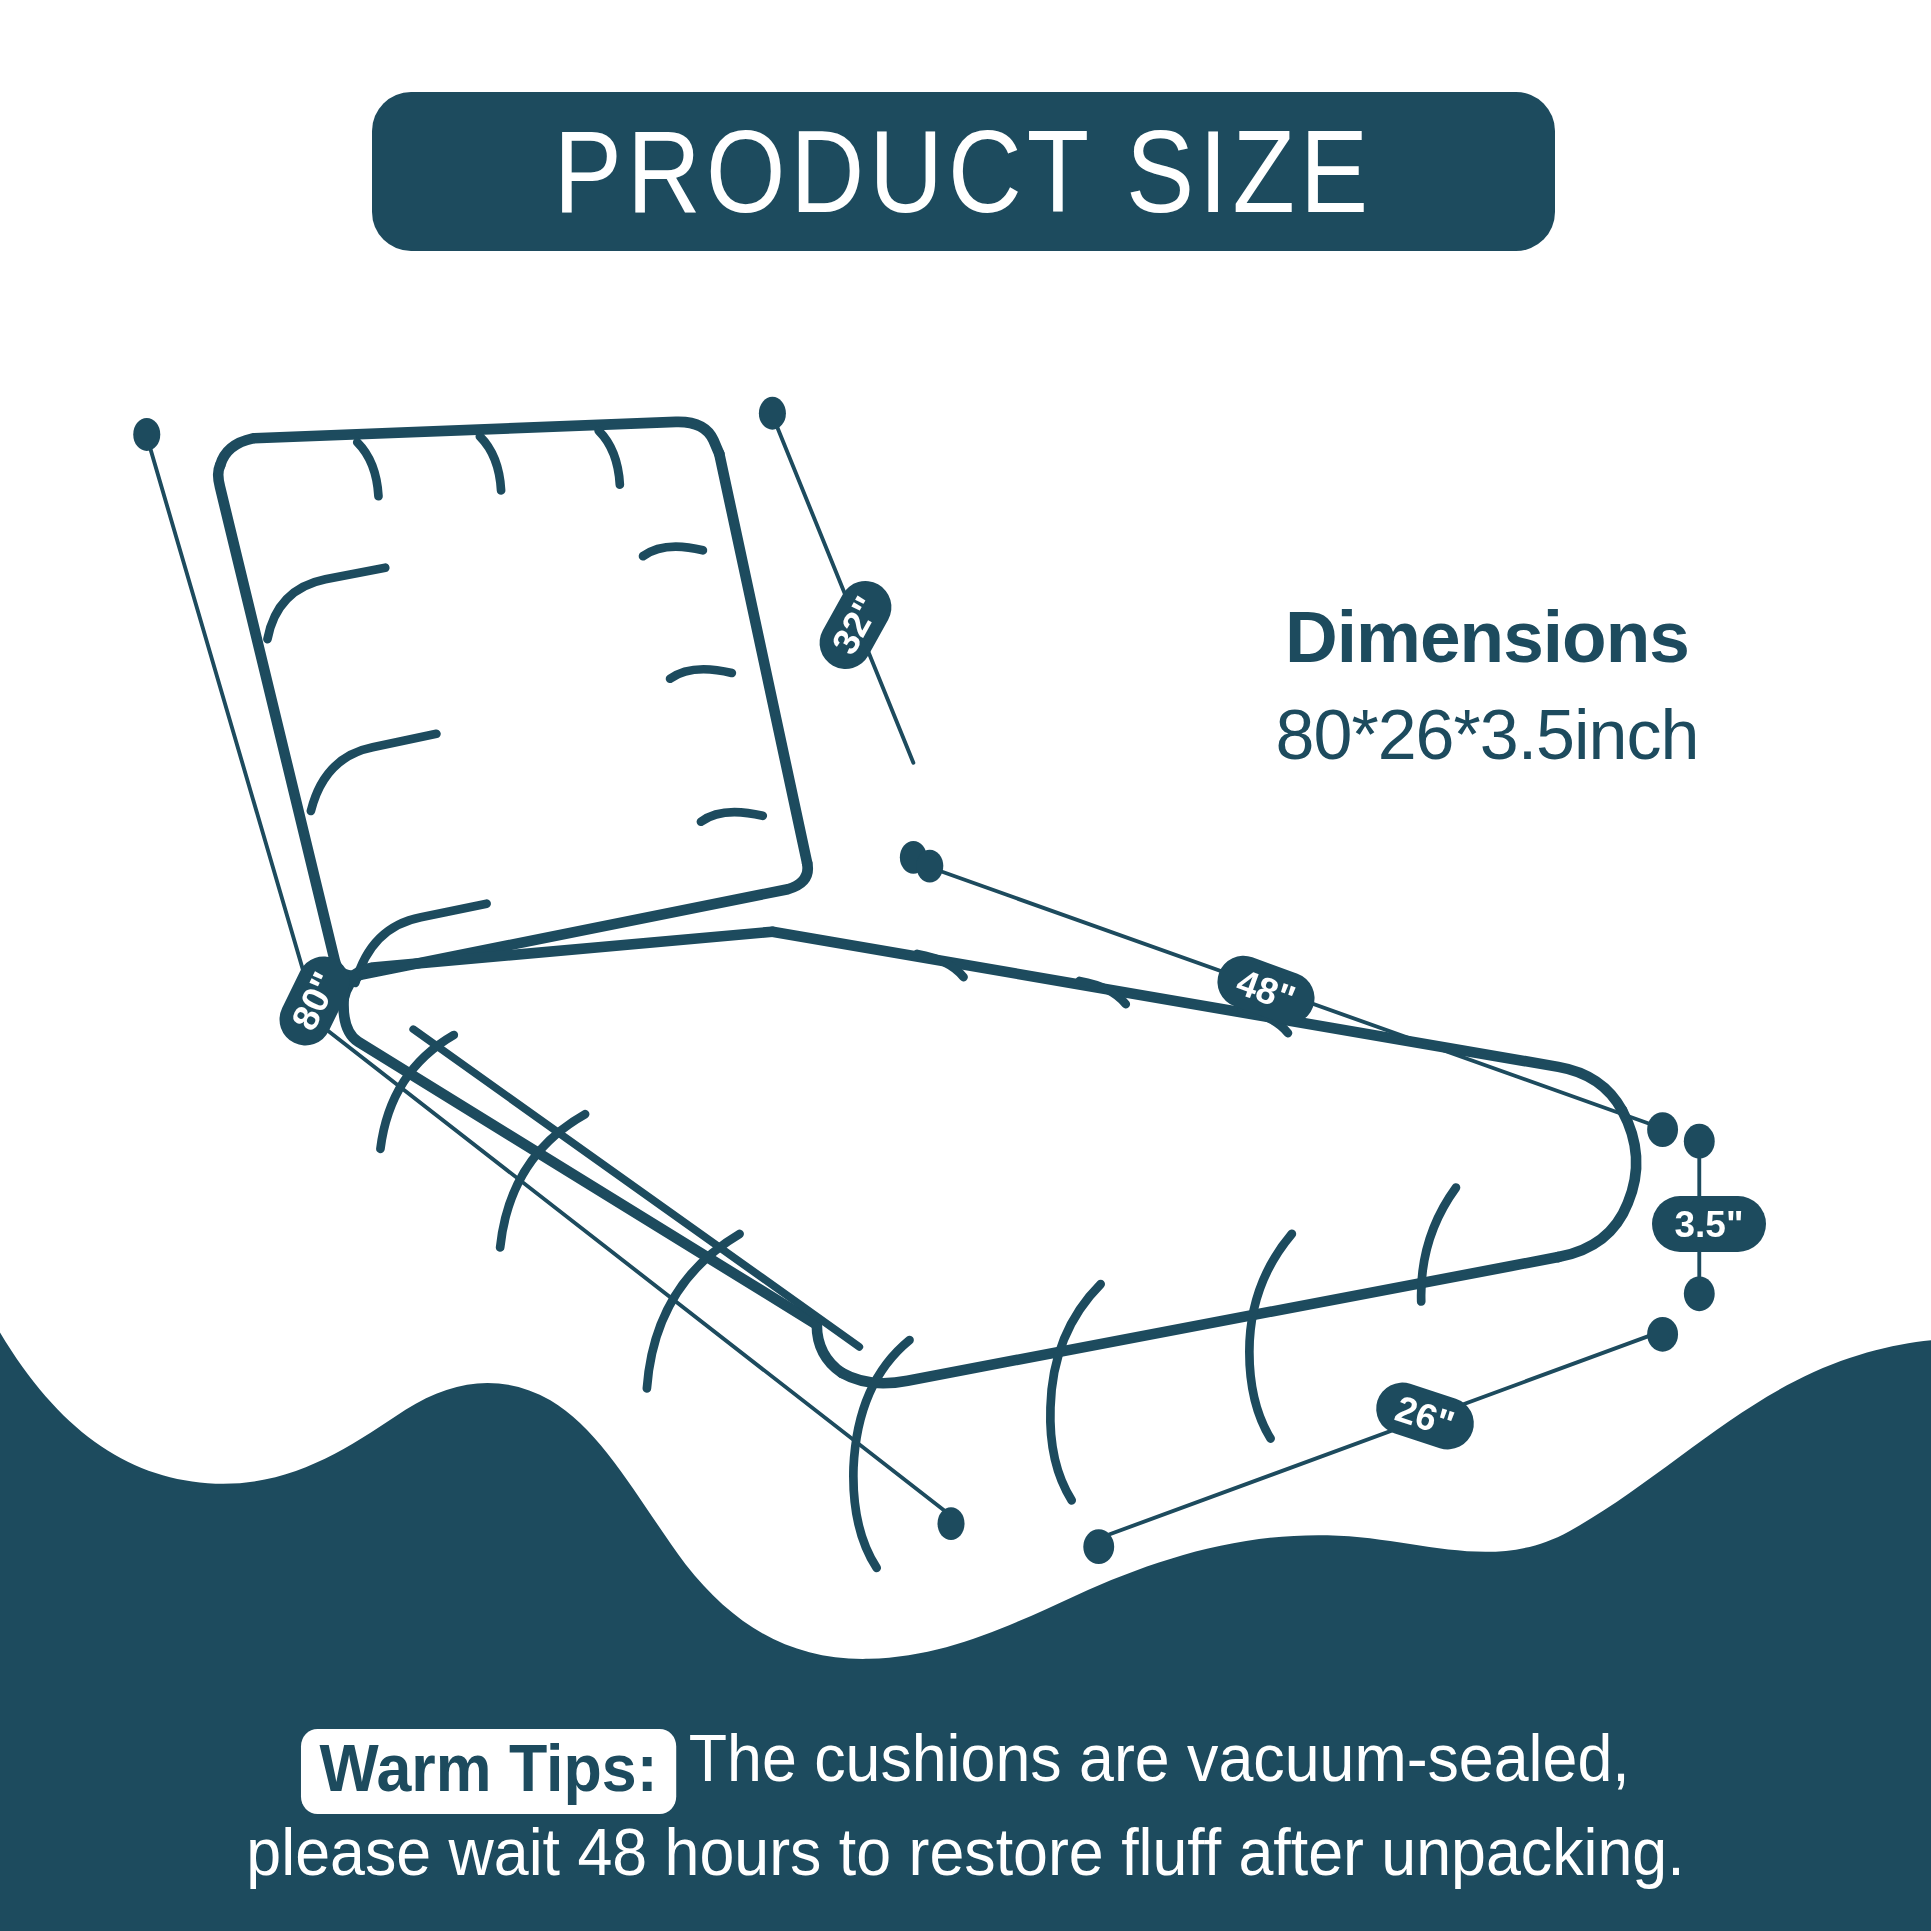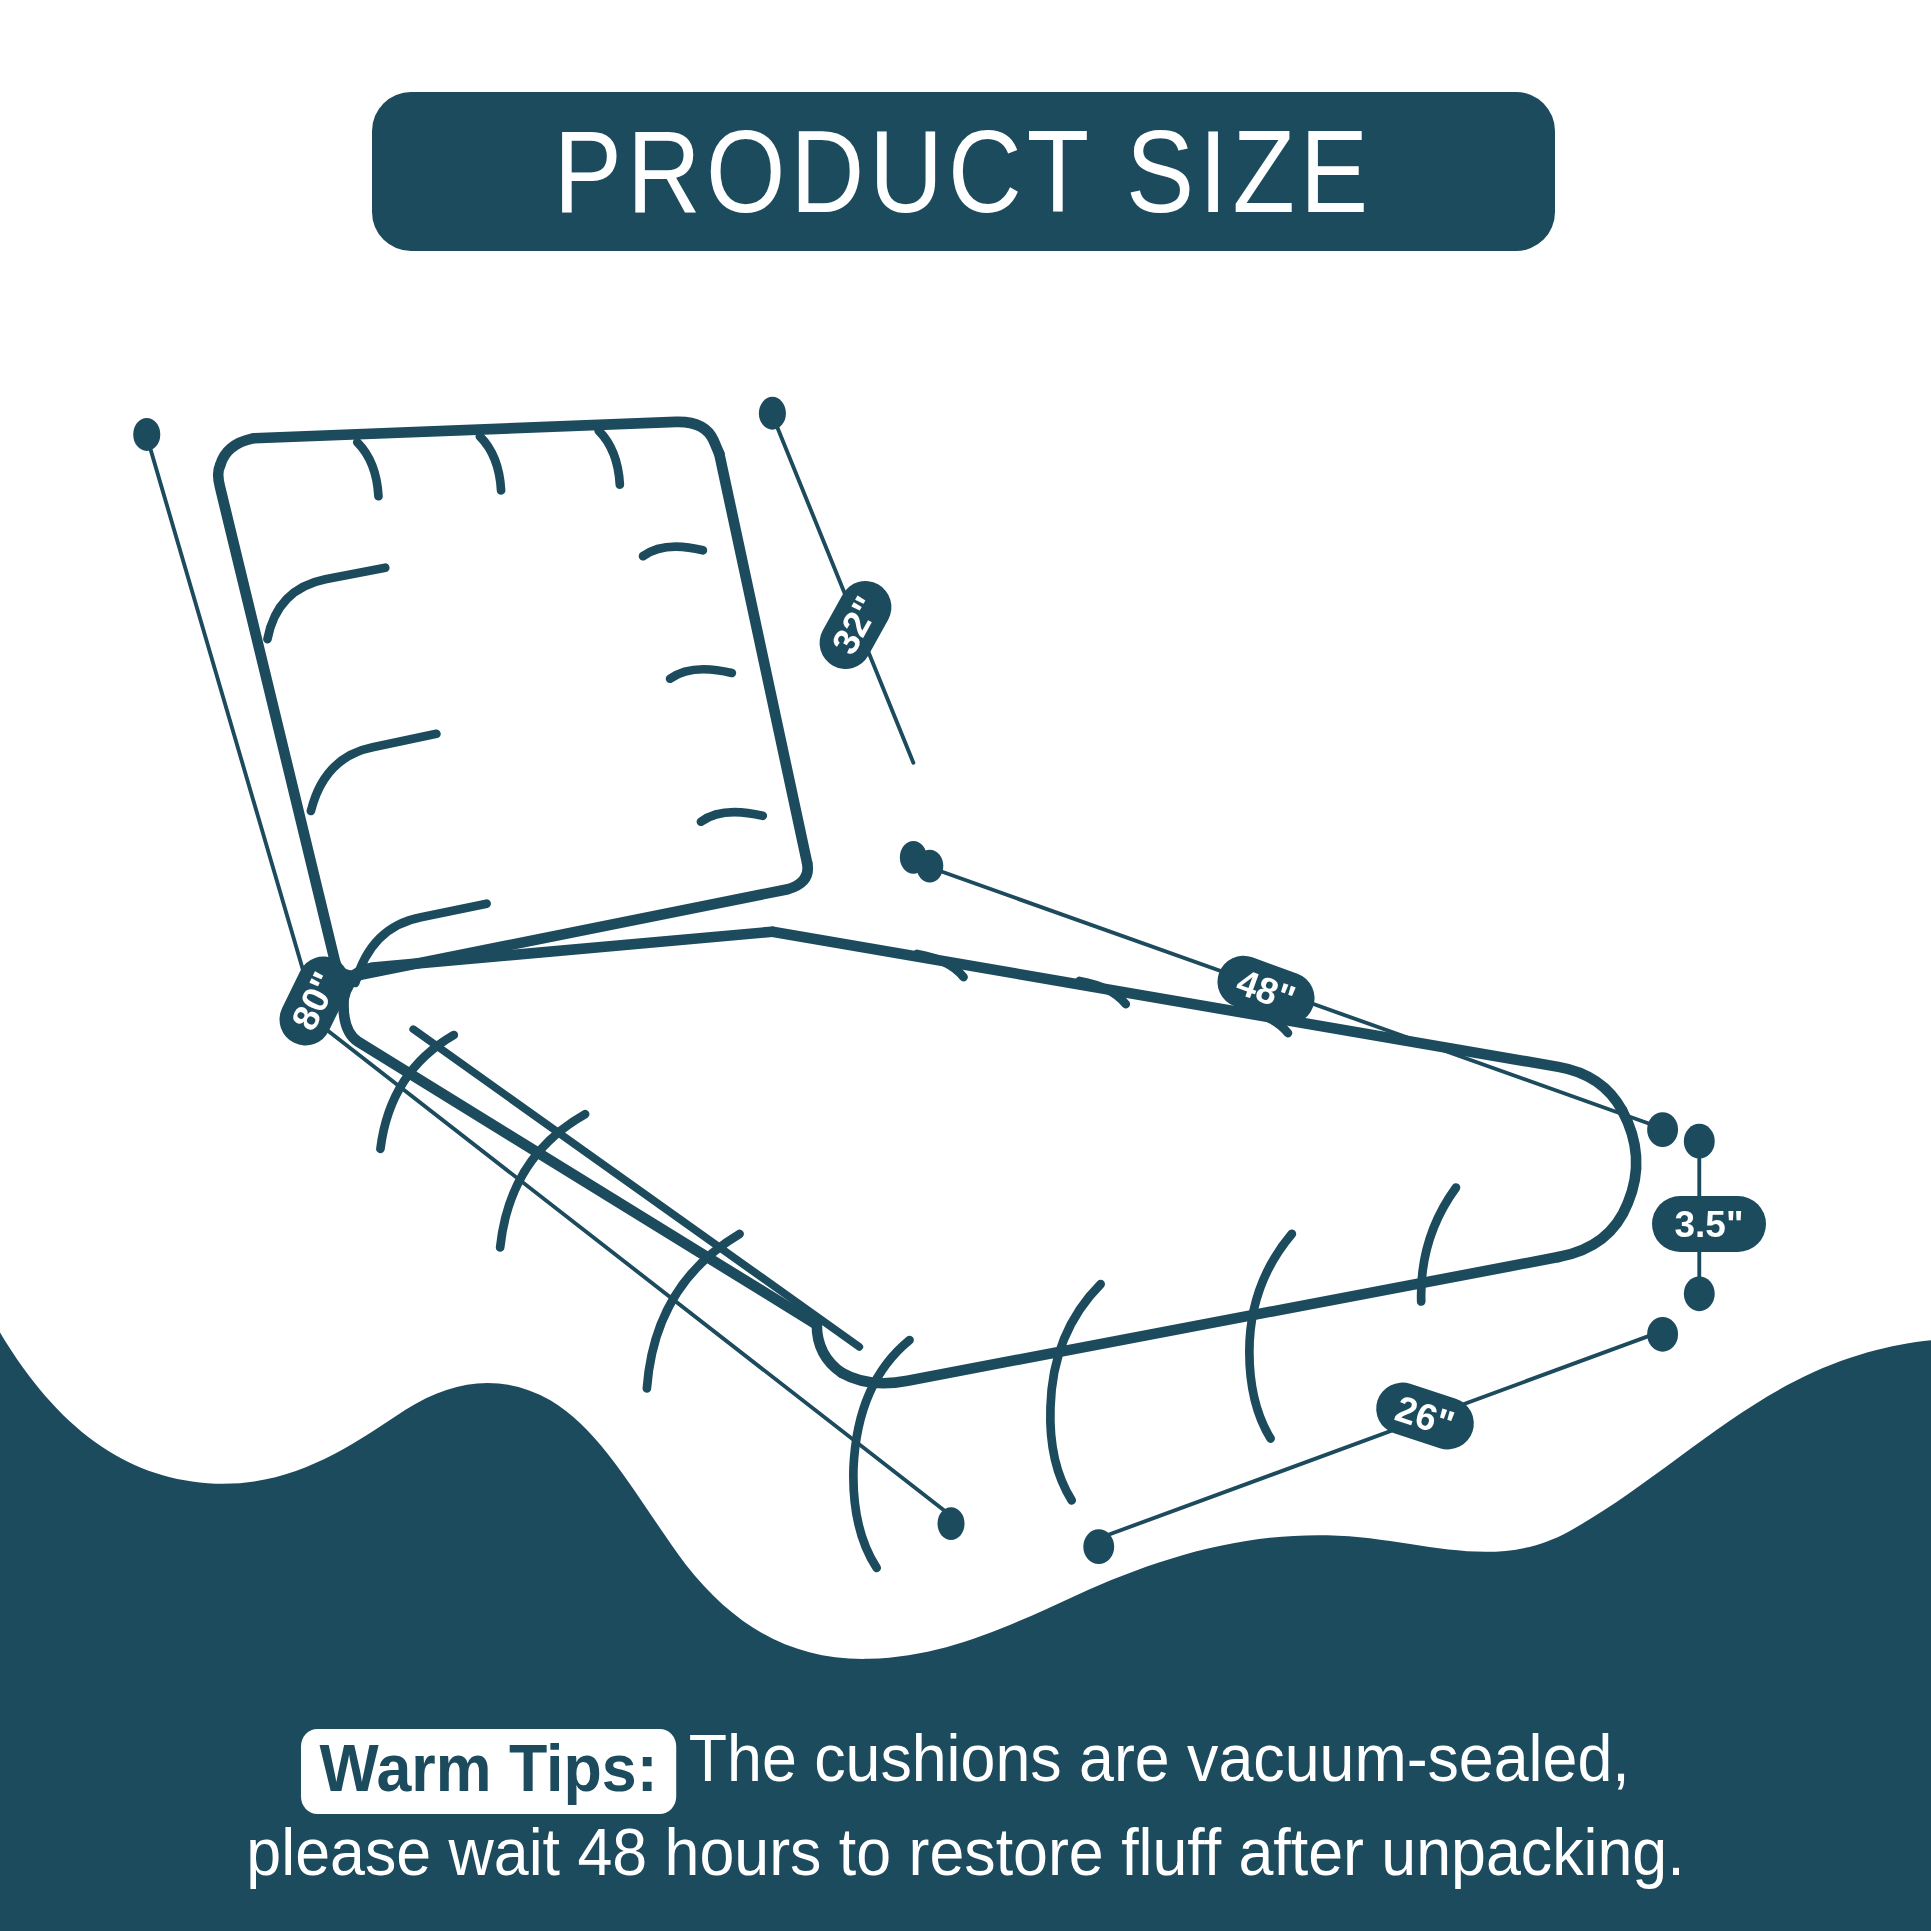--- a/index.html
+++ b/index.html
@@ -269,20 +269,24 @@
 
     </g>
   </svg>
 
   <div class="pill" id="pill-32">32"</div>
   <div class="pill" id="pill-80">80"</div>
   <div class="pill" id="pill-48">48"</div>
   <div class="pill" id="pill-26">26"</div>
   <div class="pill" id="pill-35">3.5"</div>
 
+  <div id="dimensions-block">
+    <div id="dimensions-heading">Dimensions</div>
+    <div id="dimensions-value">80*26*3.5inch</div>
+  </div>
 
   <div id="wave-panel">
     <svg width="1931" height="637" viewBox="0 0 2000 660" preserveAspectRatio="none" aria-hidden="true">
       <path fill="#1d4b5e" stroke="none" d="M 0 40
                C 60 140, 130 190, 215 196
                C 300 202, 360 160, 420 120
                C 470 88, 520 82, 570 110
                C 625 142, 665 220, 710 280
                C 760 344, 820 380, 900 378
                C 980 376, 1045 344, 1115 312

